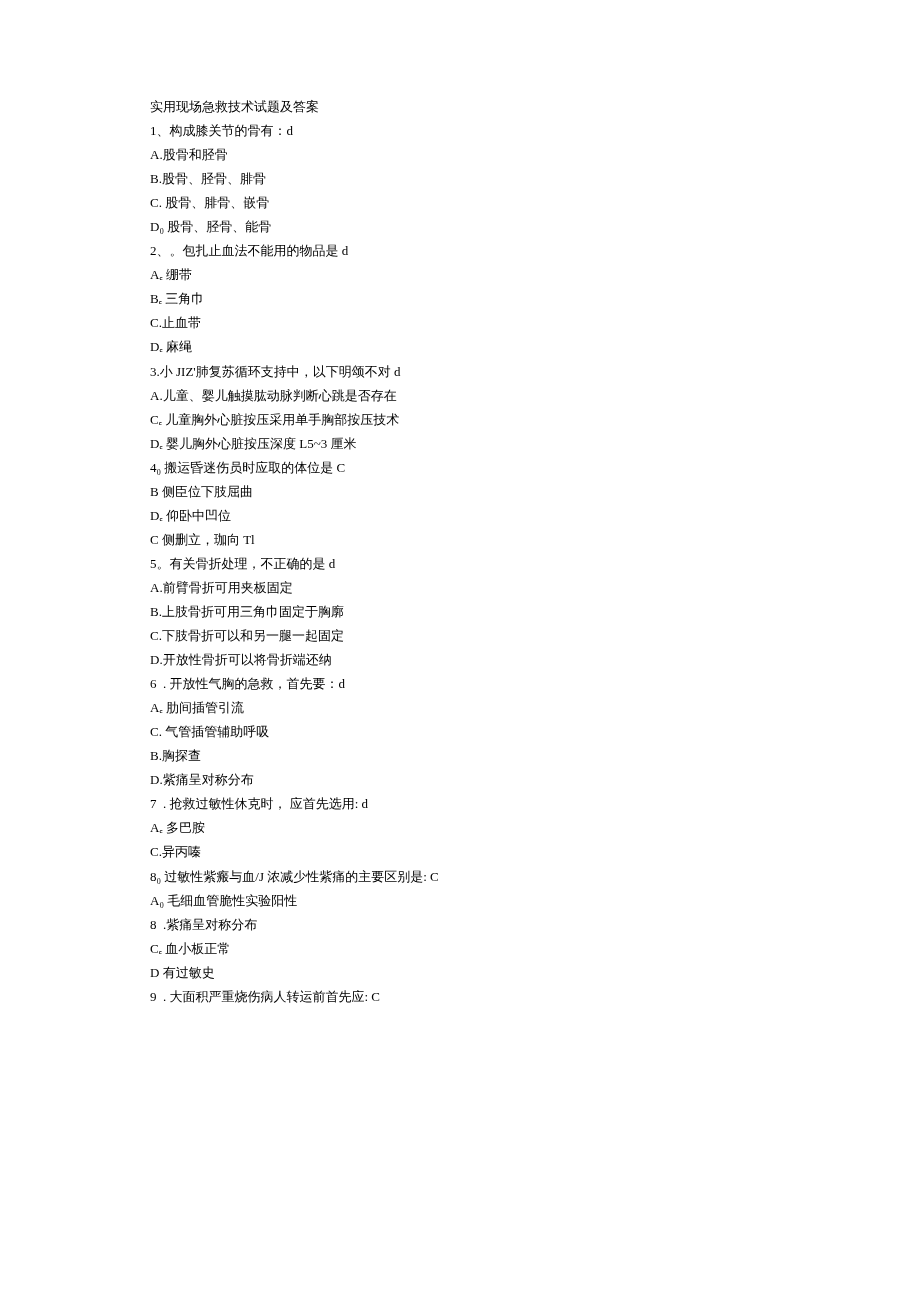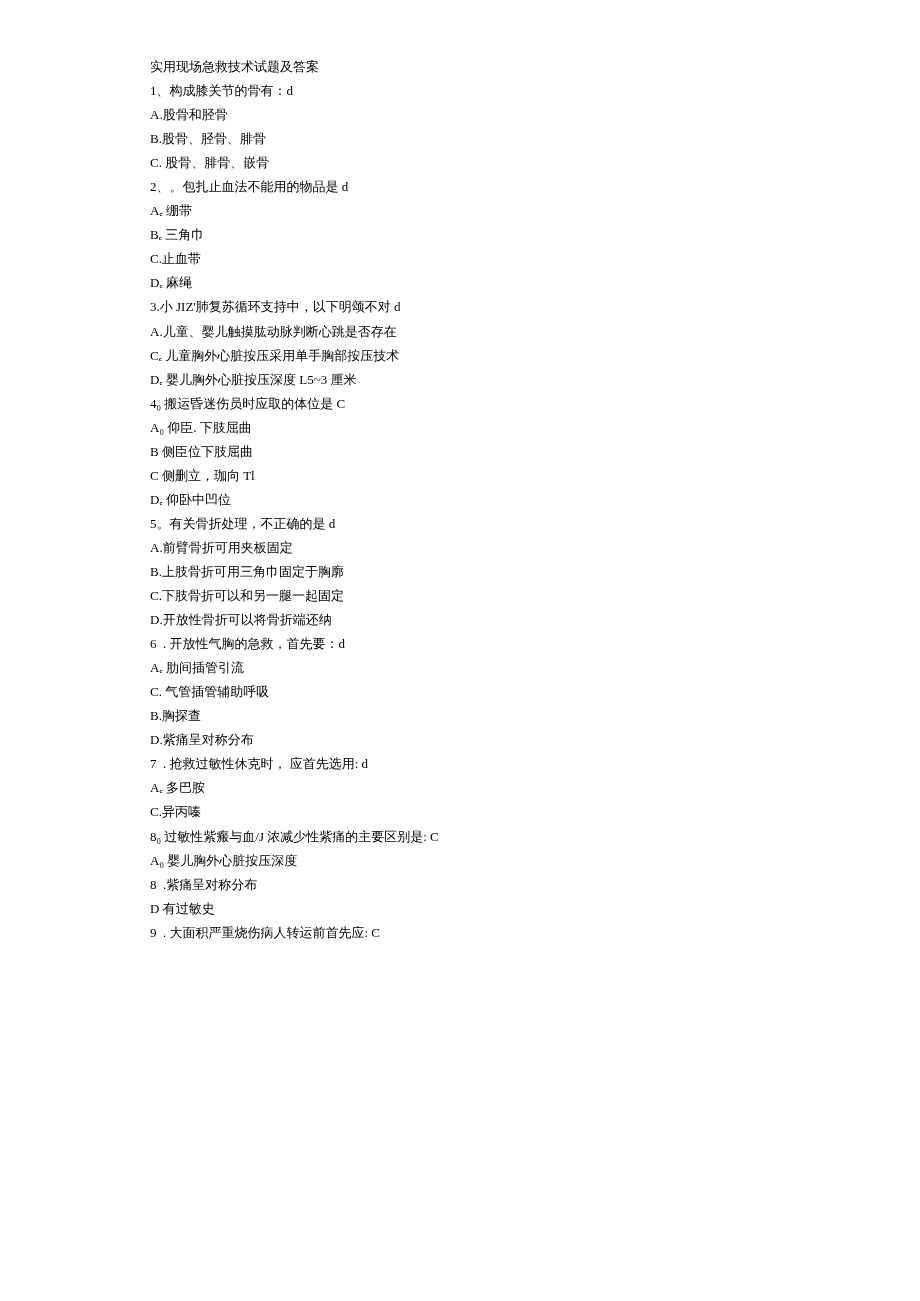--- a/index.html
+++ b/index.html
@@ -7,63 +7,64 @@
     padding: 0;
     background: #ffffff;
     font-family: "SimSun", "宋体", serif;
     font-size: 13px;
     color: #000;
     line-height: 1.85;
   }
   .page {
     width: 780px;
     min-height: 1301px;
-    padding: 55px 150px 40px 150px;
+    padding: 95px 150px 40px 150px;
     box-sizing: border-box;
   }
   .line {
     white-space: pre-wrap;
   }
 </style>
 </head>
 <body>
 
 <div class="page">
   <div class="line">实用现场急救技术试题及答案</div>
   <div id="content">
       <div class="line">1、构成膝关节的骨有：d</div>
       <div class="line">A.股骨和胫骨</div>
       <div class="line">B.股骨、胫骨、腓骨</div>
       <div class="line">C. 股骨、腓骨、嵌骨</div>
+      <div class="line">D₀ 股骨、胫骨、能骨</div>
       <div class="line">2、。包扎止血法不能用的物品是 d</div>
       <div class="line">Aₑ 绷带</div>
       <div class="line">Bₑ 三角巾</div>
       <div class="line">C.止血带</div>
       <div class="line">Dₑ 麻绳</div>
       <div class="line">3.小 JIZ'肺复苏循环支持中，以下明颂不对 d</div>
       <div class="line">A.儿童、婴儿触摸肱动脉判断心跳是否存在</div>
       <div class="line">Cₑ 儿童胸外心脏按压采用单手胸部按压技术</div>
       <div class="line">Dₑ 婴儿胸外心脏按压深度 L5~3 厘米</div>
       <div class="line">4₀ 搬运昏迷伤员时应取的体位是 C</div>
-      <div class="line">A₀ 仰臣. 下肢屈曲</div>
       <div class="line">B 侧臣位下肢屈曲</div>
+      <div class="line">Dₑ 仰卧中凹位</div>
       <div class="line">C 侧删立，珈向 Tl</div>
-      <div class="line">Dₑ 仰卧中凹位</div>
       <div class="line">5。有关骨折处理，不正确的是 d</div>
       <div class="line">A.前臂骨折可用夹板固定</div>
       <div class="line">B.上肢骨折可用三角巾固定于胸廓</div>
       <div class="line">C.下肢骨折可以和另一腿一起固定</div>
       <div class="line">D.开放性骨折可以将骨折端还纳</div>
       <div class="line">6  . 开放性气胸的急救，首先要：d</div>
       <div class="line">Aₑ 肋间插管引流</div>
       <div class="line">C. 气管插管辅助呼吸</div>
       <div class="line">B.胸探查</div>
       <div class="line">D.紫痛呈对称分布</div>
       <div class="line">7  . 抢救过敏性休克时， 应首先选用: d</div>
       <div class="line">Aₑ 多巴胺</div>
       <div class="line">C.异丙嗪</div>
       <div class="line">8₀ 过敏性紫瘢与血/J 浓减少性紫痛的主要区别是: C</div>
-      <div class="line">A₀ 婴儿胸外心脏按压深度</div>
+      <div class="line">A₀ 毛细血管脆性实验阳性</div>
       <div class="line">8  .紫痛呈对称分布</div>
+      <div class="line">Cₑ 血小板正常</div>
       <div class="line">D 有过敏史</div>
       <div class="line">9  . 大面积严重烧伤病人转运前首先应: C</div>
     </div>
 </div>
 
 </body></html>

